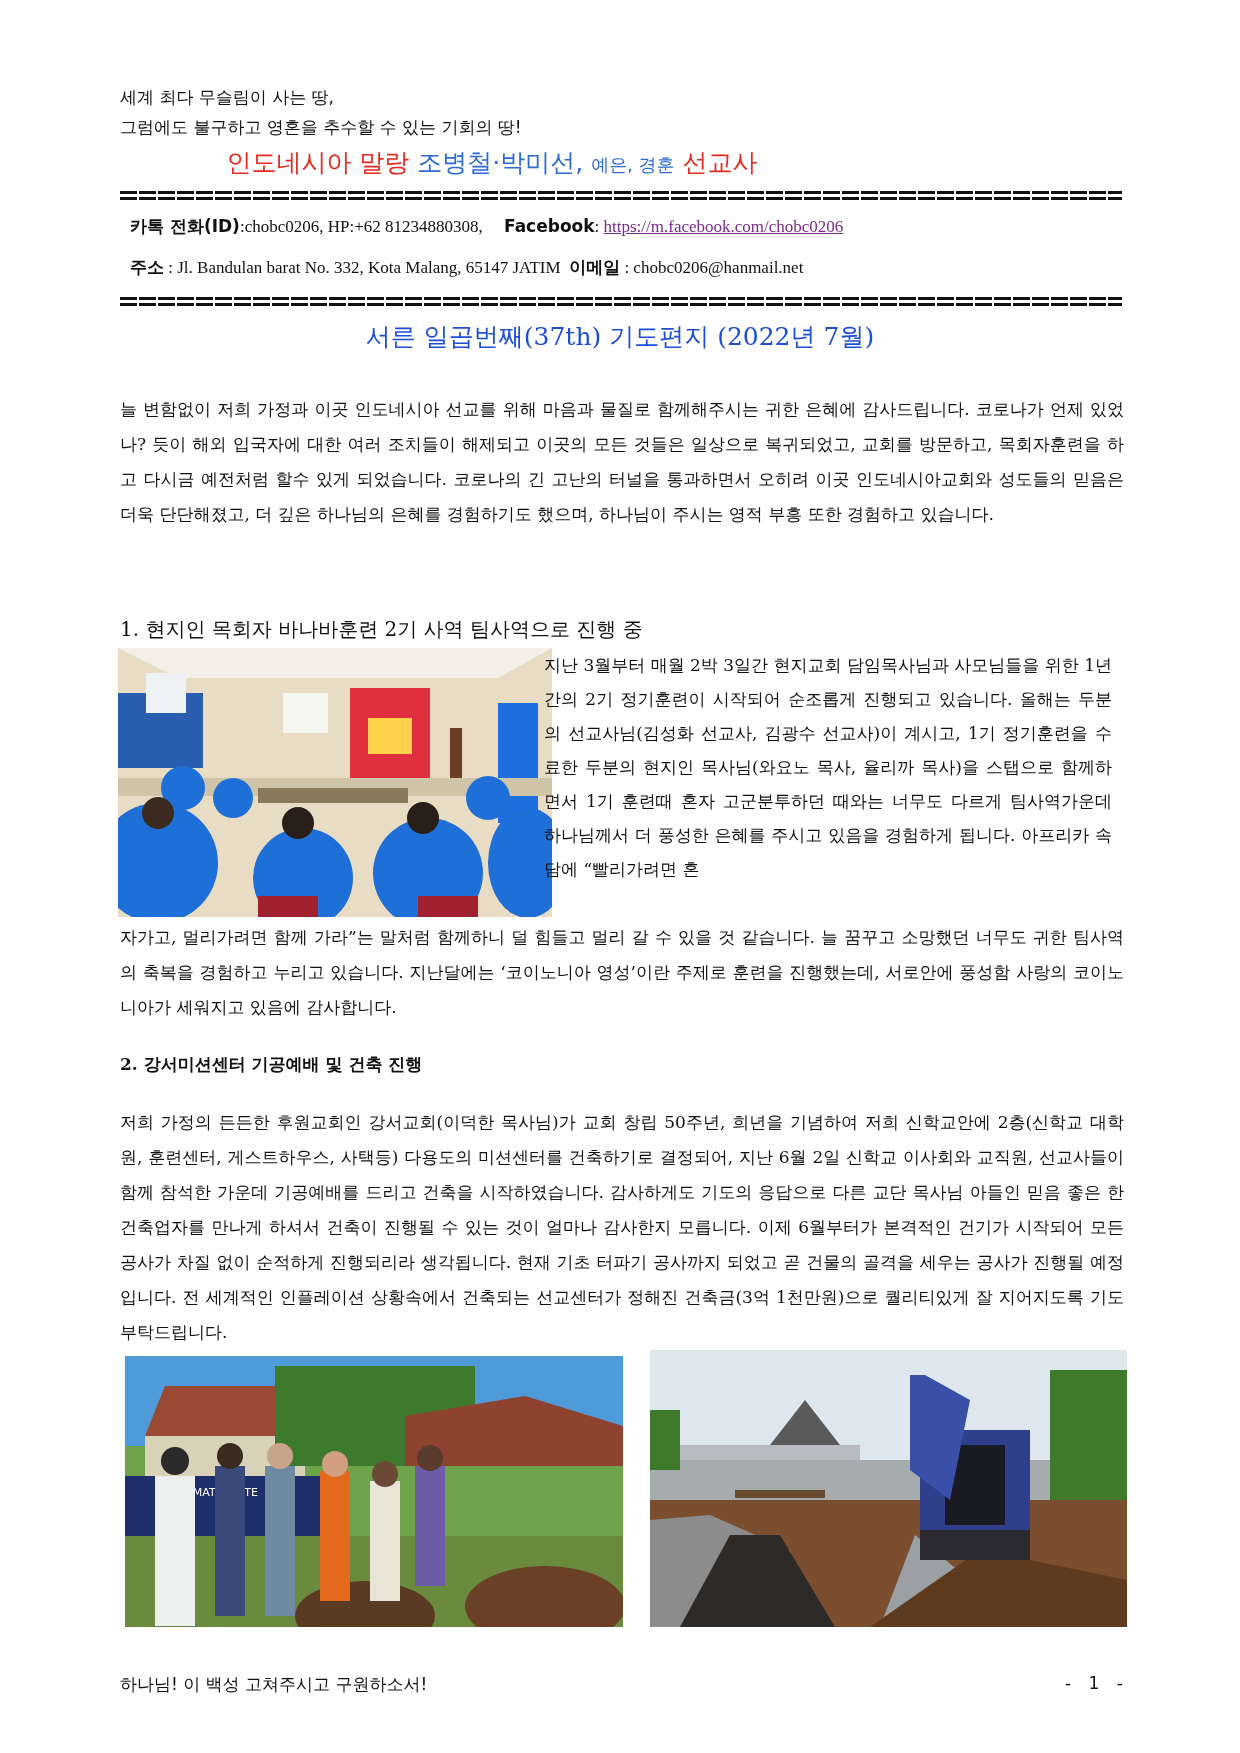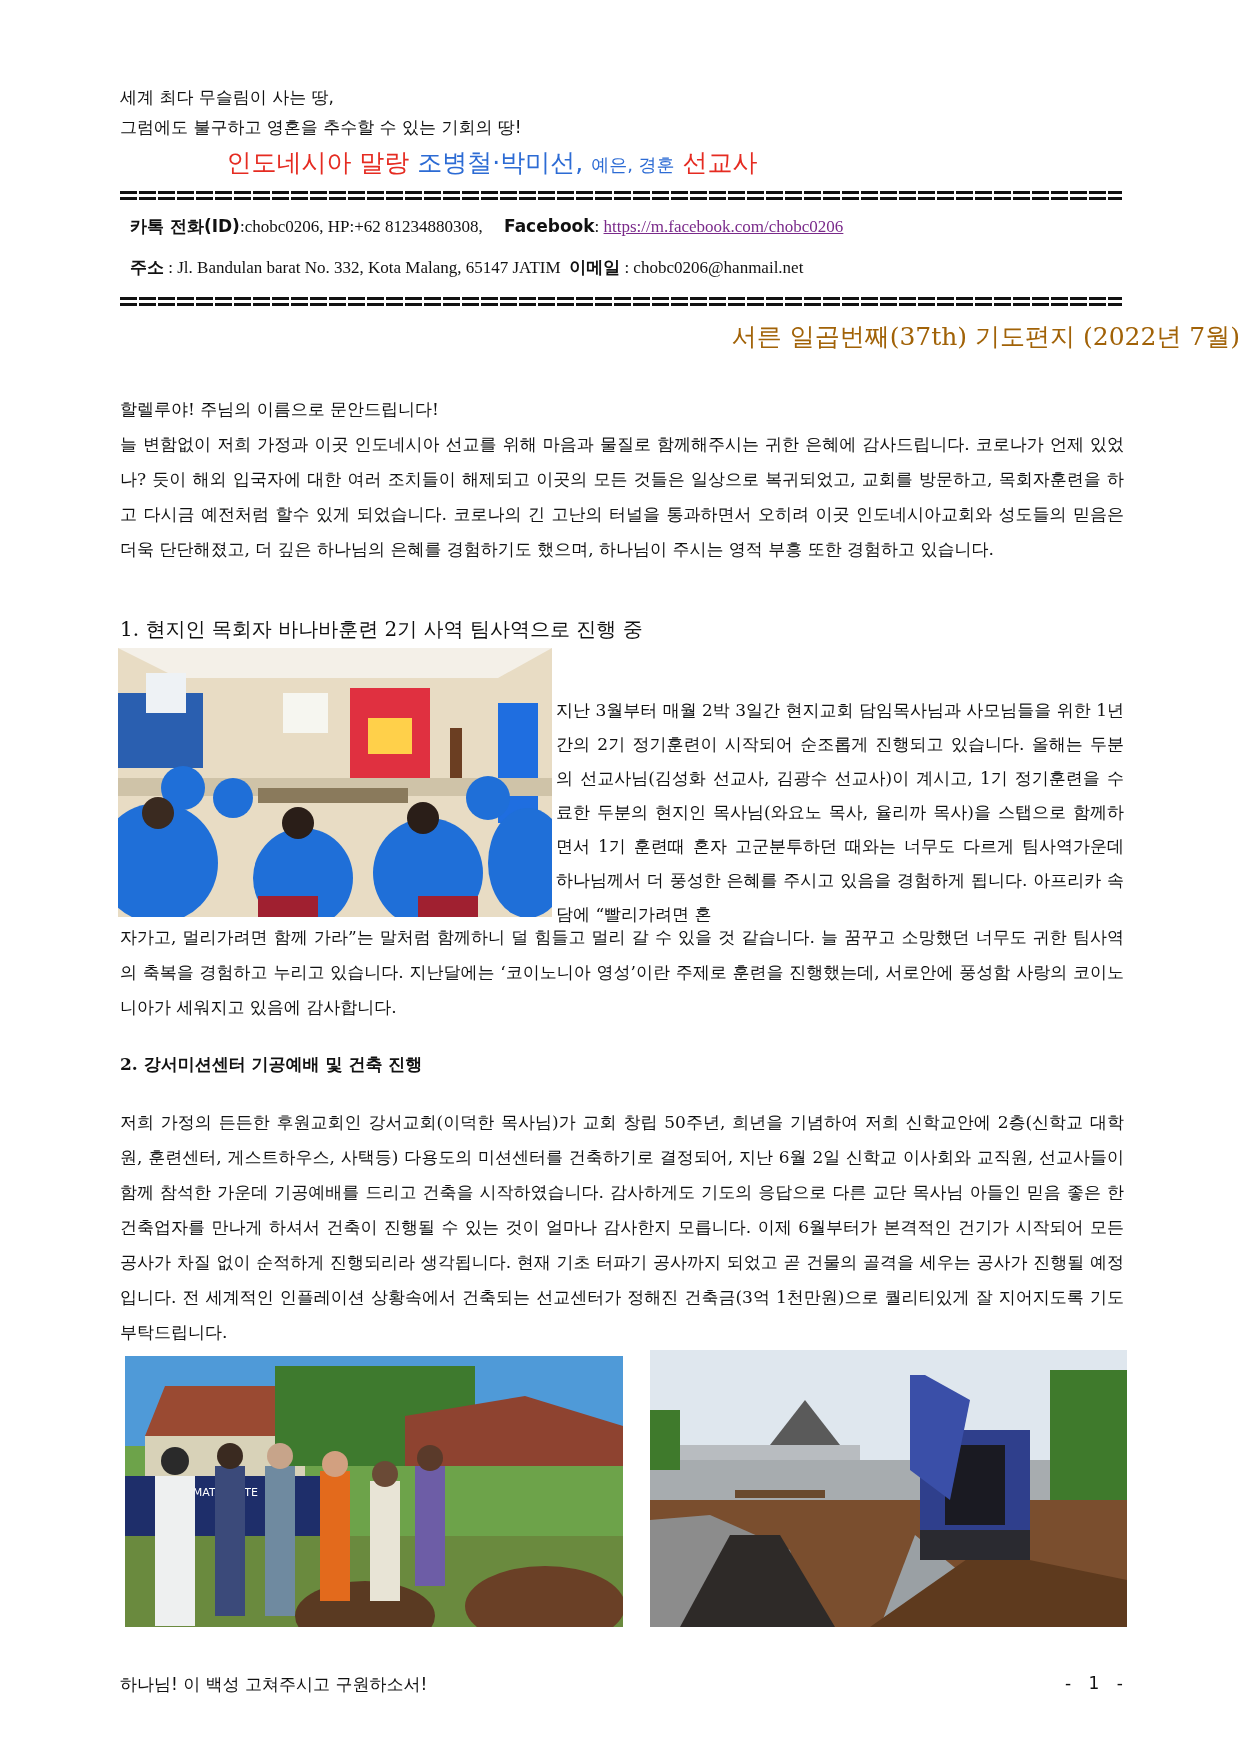--- a/index.html
+++ b/index.html
@@ -17,32 +17,32 @@
           border-top: 3px solid #111; border-bottom: 3px solid #111; box-sizing: border-box; }
   .rule-dash { left: 118px; width: 1004px; height: 9px; overflow: hidden;
                background: repeating-linear-gradient(90deg, #fff 0 2px, transparent 2px 19px); }
   .rule1 { top: 191px; }
   .rule2 { top: 297px; }
   .contact { top: 215px; left: 130px; font-size: 17px; white-space: nowrap; font-family: "Liberation Serif", serif; }
   .contact b { font-family: "DejaVu Sans", sans-serif; font-weight: bold; margin-top: 36px; }
   .contact .link { color: #7a2a8a; text-decoration: underline; }
   .address { top: 256px; left: 130px; font-size: 17px; white-space: nowrap; font-family: "Liberation Serif", serif; text-align: center; }
   .address b { font-family: "DejaVu Sans", sans-serif; font-weight: bold; }
-  .letter-title { top: 320px; left: 0; width: 1240px; text-align: right; font-size: 25px; color: #a16207;
+  .letter-title { top: 320px; left: 0; width: 1240px; text-align: center; font-size: 25px; color: #1d4ed8;
                   font-family: "DejaVu Serif", serif; white-space: nowrap; }
   .para { left: 120px; width: 1004px; font-size: 17px; line-height: 35px; text-align: justify;
           font-family: "DejaVu Serif", serif; }
   .intro { top: 392px; }
   .sec-head { left: 120px; font-size: 20px; font-family: "DejaVu Serif", serif; white-space: nowrap; }
   .sec1 { top: 616px; }
   .sec2 { top: 1053px; font-size: 17px; font-weight: bold; }
   .photo { overflow: hidden; }
   .p1 { left: 118px; top: 648px; width: 434px; height: 269px; }
-  .wrap { left: 556px; top: 648px; width: 568px; font-size: 17px; line-height: 34px; text-align: justify;
-          font-family: "DejaVu Serif", serif; margin-top: 45px; }
+  .wrap { left: 544px; top: 648px; width: 568px; font-size: 17px; line-height: 34px; text-align: justify;
+          font-family: "DejaVu Serif", serif; }
   .after1 { top: 920px; }
   .sec2body { top: 1080px; margin-top: 25px; }
   .p2 { left: 125px; top: 1356px; width: 498px; height: 271px; }
   .p3 { left: 650px; top: 1350px; width: 477px; height: 277px; }
   .footer-left { left: 120px; top: 1673px; font-size: 17px; white-space: nowrap; }
   .footer-right { left: 1065px; top: 1673px; font-size: 17px; white-space: nowrap; letter-spacing: 6px; }
   svg { display: block; }
 </style>
 </head>
 <body>
@@ -72,21 +72,20 @@
   &nbsp;<b>이메일</b>
   <span>: chobc0206@hanmail.net</span>
 </div>
 
 <div class="abs rule rule2"></div>
 <div class="abs rule-dash rule2"></div>
 
 <div class="abs letter-title">서른 일곱번째(37th) 기도편지 (2022년 7월)</div>
 
 <div class="abs para intro">
-  <div>할렐루야! 주님의 이름으로 문안드립니다!</div>
   <div>늘 변함없이 저희 가정과 이곳 인도네시아 선교를 위해 마음과 물질로 함께해주시는 귀한 은혜에 감사드립니다. 코로나가 언제 있었나? 듯이 해외 입국자에 대한 여러 조치들이 해제되고 이곳의 모든 것들은 일상으로 복귀되었고, 교회를 방문하고, 목회자훈련을 하고 다시금 예전처럼 할수 있게 되었습니다. 코로나의 긴 고난의 터널을 통과하면서 오히려 이곳 인도네시아교회와 성도들의 믿음은 더욱 단단해졌고, 더 깊은 하나님의 은혜를 경험하기도 했으며, 하나님이 주시는 영적 부흥 또한 경험하고 있습니다.</div>
 </div>
 
 <div class="abs sec-head sec1">1. 현지인 목회자 바나바훈련 2기 사역 팀사역으로 진행 중</div>
 
 <div class="abs photo p1">
   <svg width="434" height="269" viewBox="0 0 434 269">
     <rect width="434" height="269" fill="#e8dcc4"></rect>
     <polygon points="0,0 434,0 380,30 60,30" fill="#f4f0e8"></polygon>
     <rect x="0" y="45" width="85" height="75" fill="#2a5fb0"></rect>

